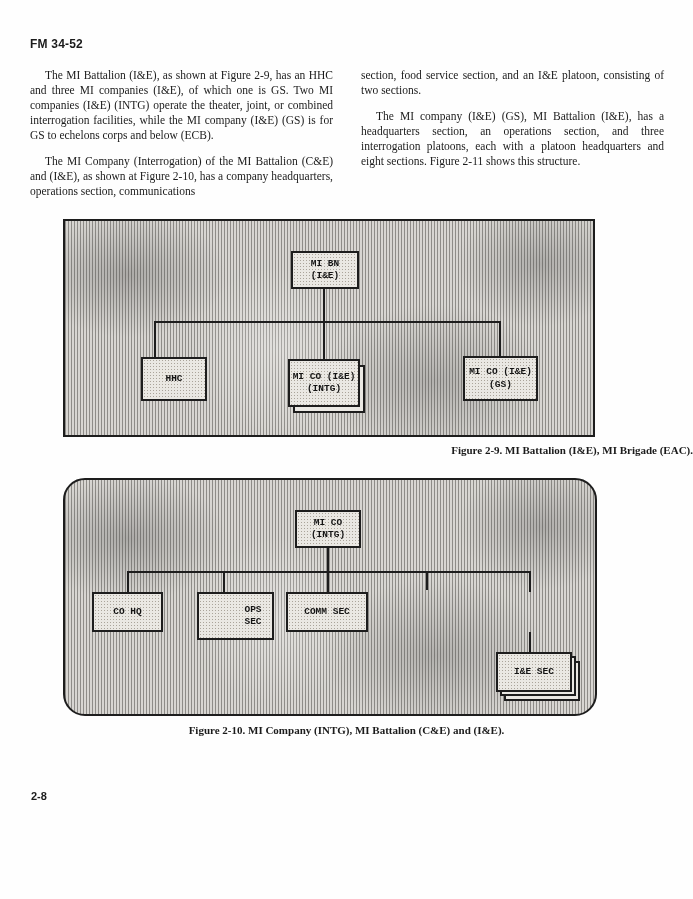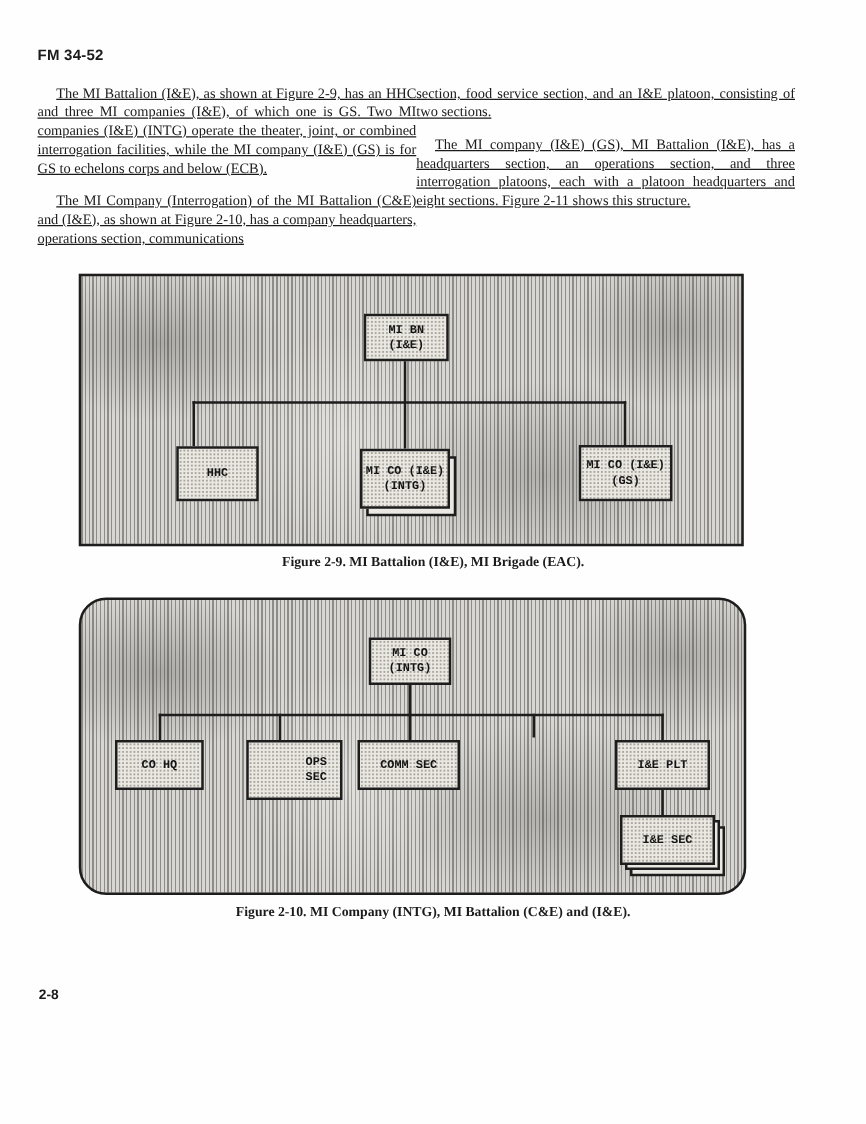--- a/index.html
+++ b/index.html
@@ -15,21 +15,21 @@
     position: absolute; inset: 0;
     background: #fefefe;
   }
   .doc-header {
     position: absolute; top: 37px; left: 30px;
     font-family: "Liberation Sans", sans-serif;
     font-weight: bold; font-size: 12px; letter-spacing: 0.2px;
   }
   .text-cols {
     position: absolute; top: 68px; left: 30px; width: 634px;
-    display: flex;  text-decoration: underline;
+    display: flex; gap: 28px;
   }
   .col { width: 303px; font-size: 11.5px; line-height: 1.3; text-align: justify; }
   .col p { text-indent: 15px; margin-bottom: 11px; }
   .col p.no-indent { text-indent: 0; }
 
   
   .figure {
     position: absolute;
     border: 2px solid #1d1d1d;
     background-color: #d6d4d0;
@@ -62,21 +62,21 @@
     box-shadow: 4px 4px 0 -2px #eae8e3, 4px 4px 0 0 #1d1d1d,
                 8px 9px 0 -2px #eae8e3, 8px 9px 0 0 #1d1d1d;
   }
   .hline, .vline { position: absolute; background: #1d1d1d; }
 
   .caption {
     position: absolute; left: 0; width: 693px;
     text-align: center; font-weight: bold; font-size: 11px;
     font-family: "Liberation Serif", serif;
   }
-  .cap1 { top: 444px; }
+  .cap1 { top: 444px; text-align: right; }
   .cap2 { top: 724px; }
 
   .page-number {
     position: absolute; left: 31px; top: 790px;
     font-family: "Liberation Sans", sans-serif;
     font-weight: bold; font-size: 11px;
   }
 </style>
 </head>
 <body>
@@ -122,21 +122,20 @@
     <div class="hline" style="left:62px; top:91px; width:404px; height:2px;"></div>
     <div class="vline" style="left:62px; top:91px; width:2px; height:21px;"></div>
     <div class="vline" style="left:158px; top:91px; width:2px; height:21px;"></div>
     <div class="vline" style="left:262px; top:91px; width:2px; height:21px;"></div>
     <div class="vline" style="left:361px; top:91px; width:2px; height:19px;"></div>
     <div class="vline" style="left:464px; top:91px; width:2px; height:21px;"></div>
 
     <div class="obox" style="left:27px; top:112px; width:71px; height:40px;">CO HQ</div>
     <div class="obox" style="left:132px; top:112px; width:77px; height:48px;padding-left:35px;">OPS SEC</div>
     <div class="obox" style="left:221px; top:112px; width:82px; height:40px;">COMM SEC</div>
-    <div class="obox" style="left:427px; top:112px; width:76px; height:40px;">I&amp;E PLT</div>
 
     <div class="vline" style="left:464px; top:152px; width:2px; height:20px;"></div>
 
     <div class="obox shadow2" style="left:431px; top:172px; width:76px; height:40px;">I&amp;E SEC</div>
   </div>
 
   <div class="caption cap2">Figure 2-10.  MI Company (INTG), MI Battalion (C&amp;E) and (I&amp;E).</div>
 
   <div class="page-number">2-8</div>
 

